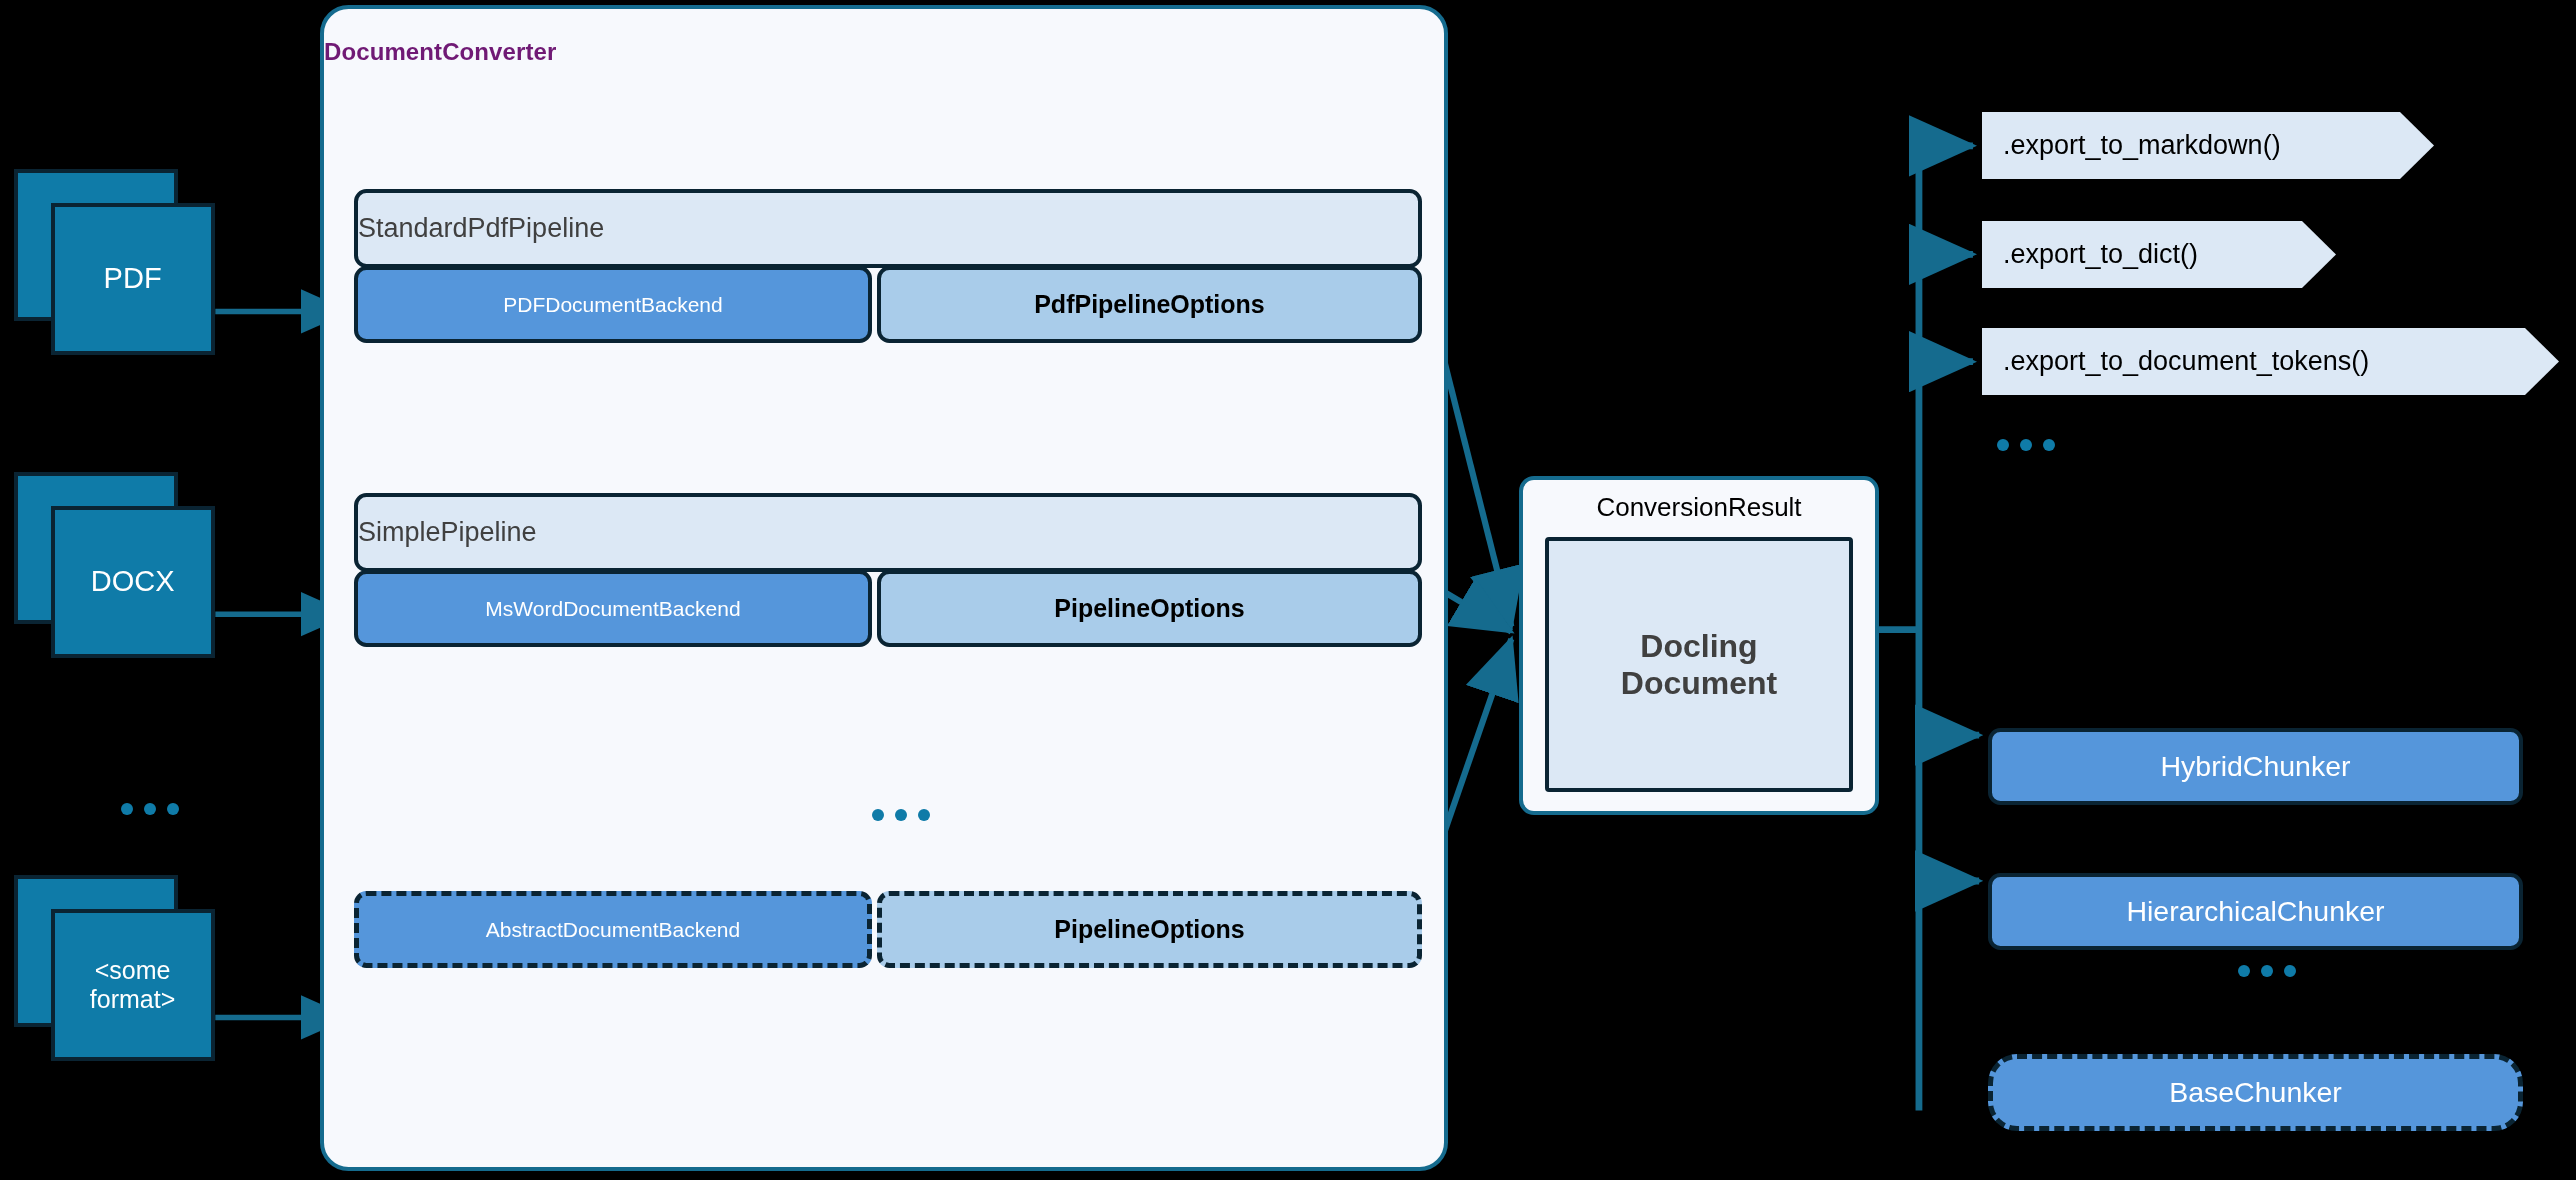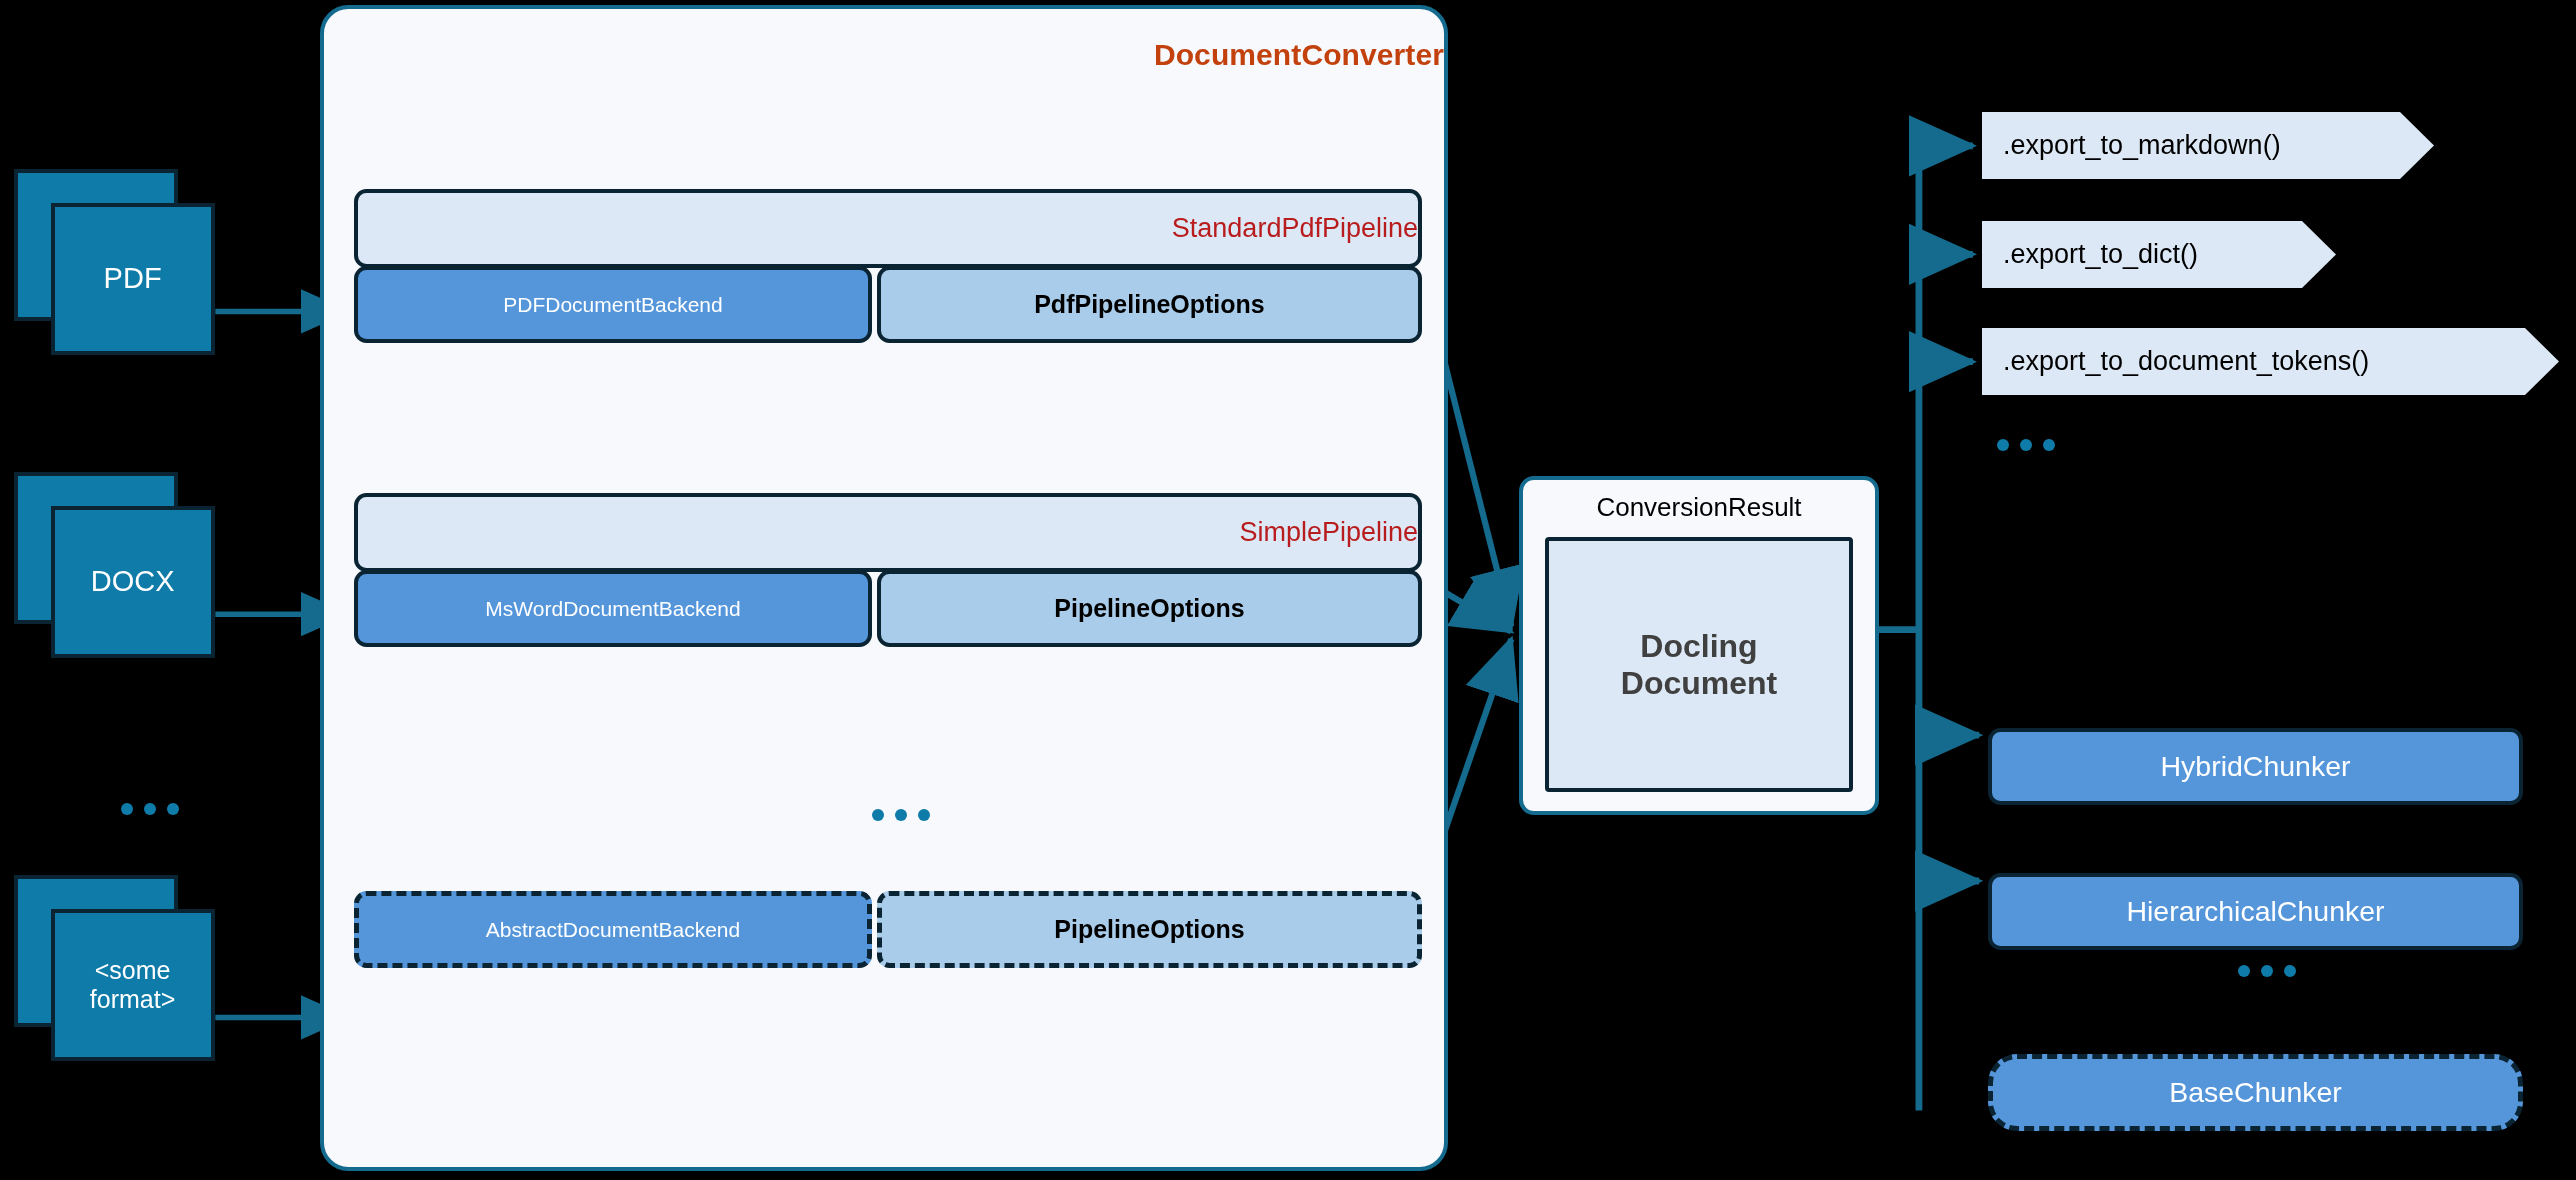--- a/index.html
+++ b/index.html
@@ -36,36 +36,36 @@
     left:320px;top:5px;
     width:1128px;height:1166px;
     background:#F7F9FD;
     border:4.3px solid #156B8E;
     border-radius:28.5px;
     box-sizing:border-box;
   }
   #converter-title{
     position:absolute;
     left:0;top:28.5px;width:100%;
-    text-align:right;
-    font-size:30px;font-weight:bold;color:#c2410c;
+    text-align:left;
+    font-size:24px;font-weight:bold;color:#701a75;
     letter-spacing:0.1px;
   }
 
   
   .pipeline-group{position:absolute;left:30px;width:1068px;}
   .pipe-head{
     position:relative;
     height:79px;
     background:#DCE8F5;
     border:4.3px solid #0A2433;
     border-radius:12.4px;
     box-sizing:border-box;
-    display:flex;align-items:center;justify-content:flex-end;
-    font-size:27px;color:#b91c1c;
+    display:flex;align-items:center;justify-content:flex-start;
+    font-size:27px;color:#404040;
   }
   .pipe-row{
     position:relative;
     display:flex;
     height:77px;
     margin-top:-1.9px;
   }
   .pipe-backend{
     width:48.5%;
     background:#5596DB;

